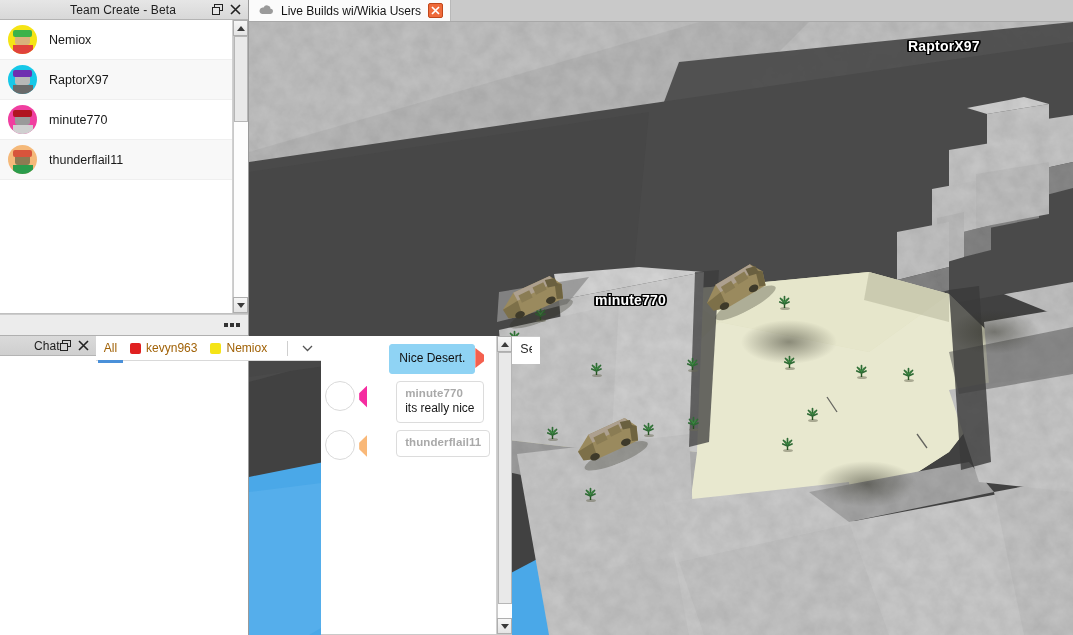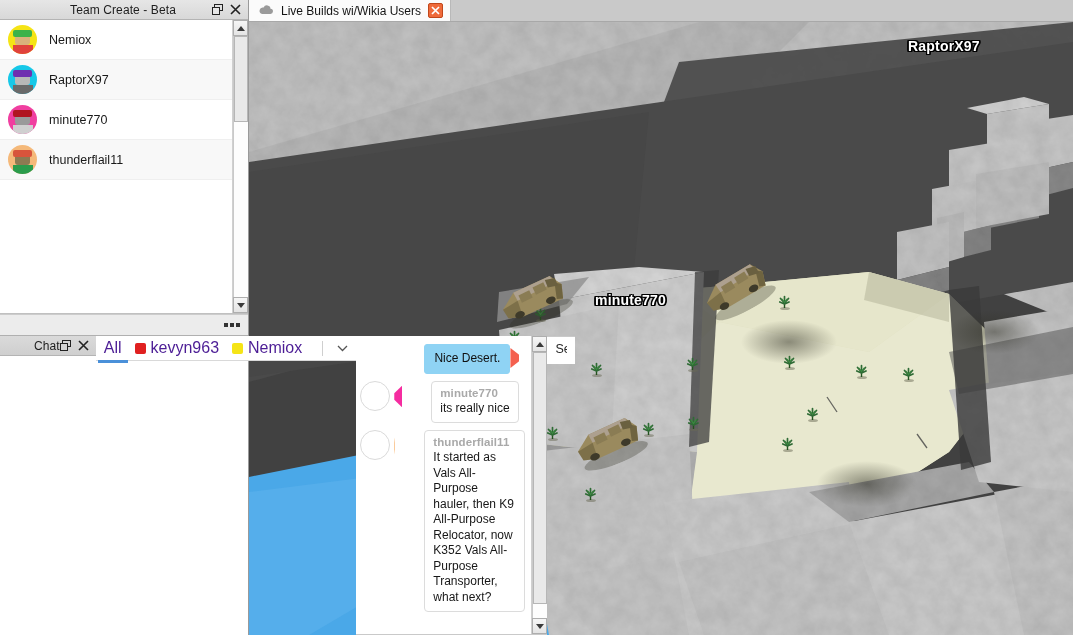--- a/index.html
+++ b/index.html
@@ -116,21 +116,21 @@
   #chat-filters {
     height: 25px; flex: 0 0 25px;
     background: #fff;
     border-bottom: 1px solid #d9d9d9;
     display: flex; align-items: center;
     padding: 0 4px 0 6px; gap: 9px;
     position: relative;
   }
   .cf-tab {
     display: flex; align-items: center; gap: 5px;
-    font-size: 16px; color: #4c1d95; cursor: pointer;
+    font-size: 12px; color: #a16207; cursor: pointer;
     height: 30px; padding: 0 2px;
     position: relative;
   }
   .cf-tab.active::after {
     content: ""; position: absolute; left: -4px; right: -4px; bottom: 0;
     height: 3px; background: #4a90d9;
   }
   .cf-sw { width: 11px; height: 11px; border-radius: 2px; display: block; }
   .cf-spacer { flex: 1; }
   .cf-div { width: 1px; height: 15px; background: #cfcfcf; }
@@ -365,21 +365,20 @@
               <div class="bubble">
                 <div class="who">minute770</div>
                 <div class="txt">its really nice</div>
               </div>
             </div>
             <div class="msg">
               <div class="m-avatar" style="background: rgb(255, 255, 255);"><span class="torso" style="background:#2b9c4c"></span><span class="head" style="background:#8d7a52"></span><span class="hat" style="background:#d8543c"></span></div>
               <div class="tail-left" style="background: rgb(249, 184, 120);"></div>
               <div class="bubble">
                 <div class="who">thunderflail11</div>
-                <div class="txt">It started as Vals All-Purpose hauler, then K9 All-Purpose Relocator, now K352 Vals All-Purpose Transporter, what next?</div>
               </div>
             </div>
           </div>
         <div class="vscroll">
           <div class="sb-arrow">
               <span class="caret up"></span>
             </div>
           <div class="sb-track">
             <div class="sb-thumb" style="top:0; bottom:14px;"></div>
           </div>

